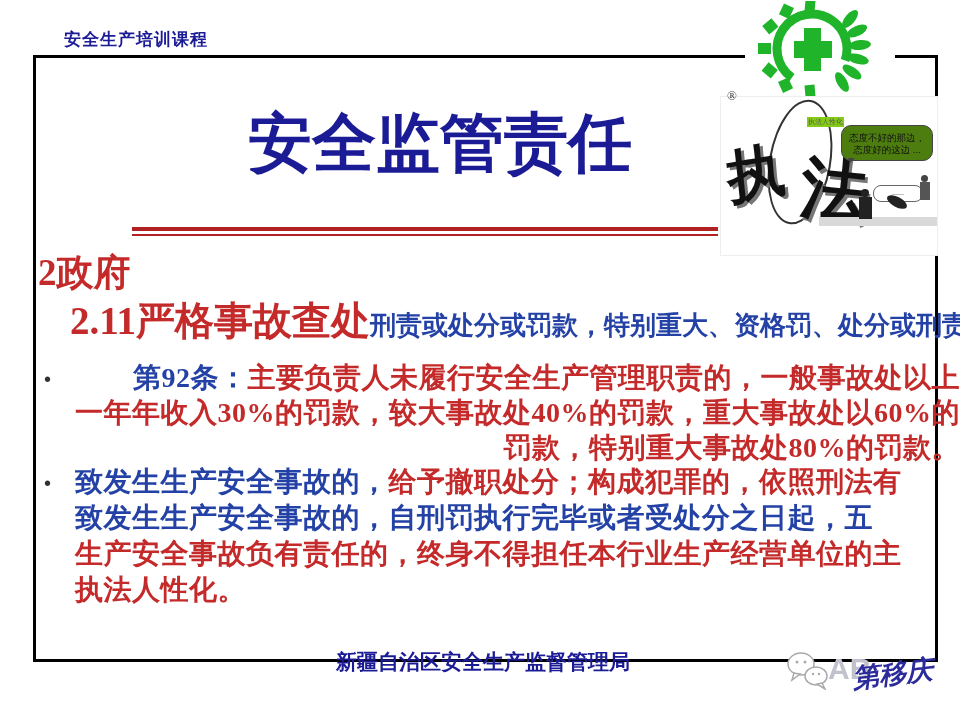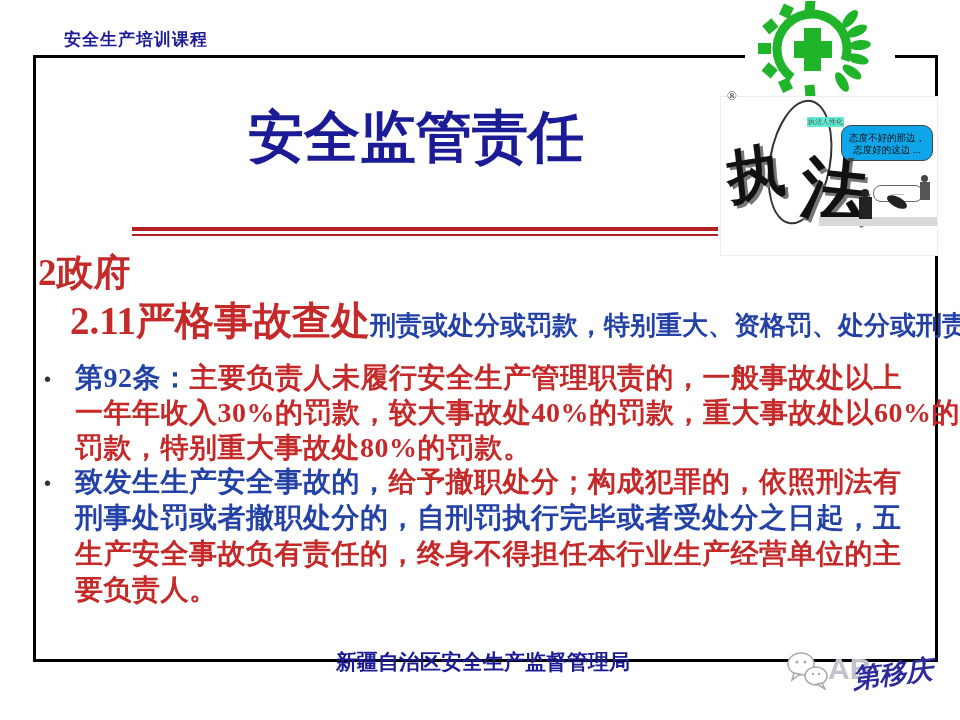--- a/index.html
+++ b/index.html
@@ -6,49 +6,49 @@
   body{
     width:960px;height:720px;position:relative;overflow:hidden;background:#ffffff;
     font-family:"Liberation Serif","DejaVu Serif",serif;
   }
   .abs{position:absolute;}
   
   .course-header{left:64px;top:28px;font-size:17px;font-weight:bold;color:var(--navy);letter-spacing:1px;}
   
   .slide-border{left:33px;top:55px;width:905px;height:607px;border:3px solid #000;box-sizing:border-box;z-index:0;background:transparent;}
   
-  .slide-title{left:248px;top:100px;font-size:56px;font-weight:bold;color:var(--navy);white-space:nowrap;z-index:1;}
+  .slide-title{left:248px;top:100px;font-size:64px;font-weight:bold;color:var(--navy);white-space:nowrap;z-index:1;}
   .reg-mark{left:727px;top:88px;font-size:13px;color:#444;z-index:3;}
   .title-rule-thick{left:132px;top:227px;width:586px;height:4px;background:var(--line_red);z-index:1;}
   .title-rule-thin{left:132px;top:234px;width:586px;height:2px;background:var(--line_red);z-index:1;}
   
   .logo-box{left:745px;top:0;width:150px;height:97px;background:#fff;z-index:2;display:flex;align-items:center;justify-content:center;}
   
   .cartoon{left:720px;top:96px;width:218px;height:160px;background:#fff;z-index:2;overflow:hidden;border:1px solid #eee;box-sizing:border-box;}
   .cartoon .big-oval{position:absolute;left:48px;top:2px;width:58px;height:122px;border:2px solid #333;border-radius:50%;transform:rotate(10deg);}
   .cartoon .char1{position:absolute;left:6px;top:38px;font-size:58px;font-weight:bold;color:#111;transform:rotate(-10deg) skewX(-4deg);text-shadow:3px 3px 0 #777;}
   .cartoon .char2{position:absolute;left:80px;top:48px;font-size:68px;font-weight:bold;color:#111;transform:rotate(6deg);text-shadow:3px 3px 0 #777;}
-  .cartoon .sign{position:absolute;left:86px;top:20px;font-size:7px;color:#555;background:#5eead4;padding:0 1px;font-family:Liberation Serif, serif;}
-  .cartoon .bubble-main{position:absolute;left:120px;top:28px;width:92px;height:36px;border:1px solid #444;border-radius:10px;font-size:9.5px;line-height:12px;text-align:center;padding-top:6px;box-sizing:border-box;color:#111;font-family:"Liberation Sans","DejaVu Sans",sans-serif;background:#0ea5e9;}
+  .cartoon .sign{position:absolute;left:86px;top:20px;font-size:7px;color:#555;background:#84cc16;padding:0 1px;font-family:Liberation Serif, serif;}
+  .cartoon .bubble-main{position:absolute;left:120px;top:28px;width:92px;height:36px;border:1px solid #444;border-radius:10px;font-size:9.5px;line-height:12px;text-align:center;padding-top:6px;box-sizing:border-box;color:#111;font-family:"Liberation Sans","DejaVu Sans",sans-serif;background:#4d7c0f;}
   .cartoon .bubble-main::after{content:"";position:absolute;left:6px;bottom:-8px;border:5px solid transparent;border-top-color:#444;border-left-width:2px;}
   .cartoon .bubble-small{position:absolute;left:152px;top:88px;width:48px;height:15px;border:1px solid #666;border-radius:8px;font-size:8px;line-height:13px;text-align:center;color:#333;background:#fff;}
   .cartoon .ground{position:absolute;left:98px;top:120px;width:120px;height:9px;background:#d9d9d9;}
   .cartoon .fig{position:absolute;background:#222;}
   .cartoon .fig-head{position:absolute;background:#222;border-radius:50%;}
   
   .sec-no{left:38px;top:248px;font-size:37px;font-weight:bold;color:var(--red);z-index:3;}
   .heading{left:38px;top:294px;white-space:nowrap;z-index:3;}
   .heading .h-red{font-size:39px;font-weight:bold;color:var(--red);margin-left:32px;}
   .heading .h-blue{font-size:26px;font-weight:bold;color:var(--blue);}
   .bullet-dot{font-size:20px;color:#333;z-index:3;font-family:"Liberation Sans",sans-serif;}
   .dot1{left:44px;top:368px;}
   .dot2{left:44px;top:472px;}
   .blines{z-index:3;white-space:nowrap;}
   .blines1{left:75px;top:360px;}
-  .blines1 .bline{height:35px;line-height:35px;}
+  .blines1 .bline{height:35px;line-height:35px;text-align:right;}
   .blines2{left:75px;top:464px;}
   .blines2 .bline{height:36px;line-height:36px;}
   .bline{font-size:28px;font-weight:bold;letter-spacing:0.5px;}
   .c-red{color:var(--red);}
   .c-blue{color:var(--blue);}
   
   .agency-mark{left:336px;top:648px;font-size:21px;font-weight:bold;color:var(--navy);z-index:5;white-space:nowrap;}
   .stamp-gray{left:828px;top:652px;font-size:30px;font-weight:bold;color:#c2c2ce;font-family:"Liberation Sans","DejaVu Sans",sans-serif;z-index:4;}
   .stamp-blue{left:852px;top:656px;font-size:27px;font-weight:bold;font-style:italic;color:#2b2b9b;transform:rotate(-7deg);z-index:5;white-space:nowrap;}
   .bubbles-icon{left:786px;top:650px;z-index:4;}
@@ -121,23 +121,23 @@
 <div class="abs bullet-dot dot1">•</div>
 <div class="abs blines blines1">
     <div class="bline"><span class="c-blue">第92条：</span><span class="c-red">主要负责人未履行安全生产管理职责的，一般事故处以上</span></div>
     <div class="bline"><span class="c-red">一年年收入30%的罚款，较大事故处40%的罚款，重大事故处以60%的</span></div>
     <div class="bline"><span class="c-red">罚款，特别重大事故处80%的罚款。</span></div>
   </div>
 
 <div class="abs bullet-dot dot2">•</div>
 <div class="abs blines blines2">
     <div class="bline"><span class="c-blue">致发生生产安全事故的，</span><span class="c-red">给予撤职处分；构成犯罪的，依照刑法有</span></div>
-    <div class="bline"><span class="c-blue">刑事处罚或者撤职处分的，自刑罚执行完毕或者受处分之日起，五</span></div>
+    <div class="bline"><span class="c-blue">致发生生产安全事故的，自刑罚执行完毕或者受处分之日起，五</span></div>
     <div class="bline"><span class="c-red">生产安全事故负有责任的，终身不得担任本行业生产经营单位的主</span></div>
-    <div class="bline"><span class="c-red">要负责人。</span></div>
+    <div class="bline"><span class="c-red">执法人性化。</span></div>
   </div>
 
 <div class="abs agency-mark">新疆自治区安全生产监督管理局</div>
 
 <div class="abs bubbles-icon">
   <svg width="44" height="40" viewBox="0 0 44 40">
     <g fill="#fff" stroke="#aaa" stroke-width="1.5">
       <ellipse cx="15" cy="14" rx="13" ry="11"></ellipse>
       <path d="M8 23 L6 30 L14 24 Z"></path>
       <ellipse cx="30" cy="26" rx="11" ry="9"></ellipse>

